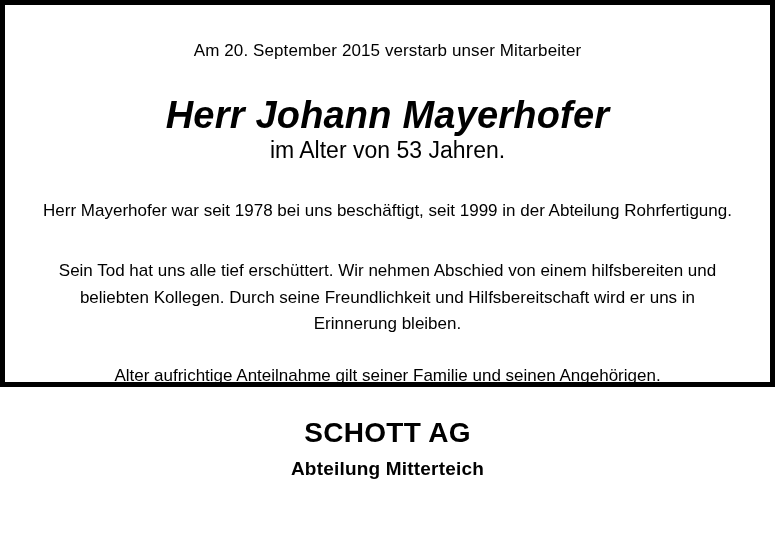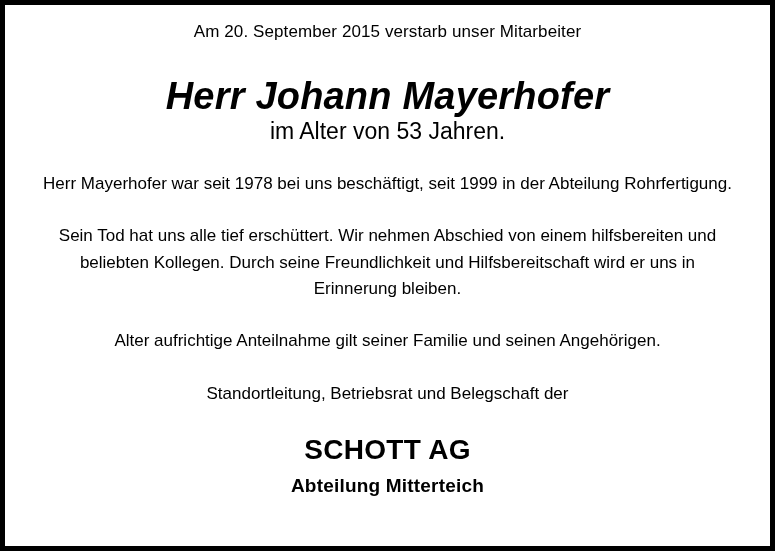--- a/index.html
+++ b/index.html
@@ -10,24 +10,24 @@
   body {
     width: 775px;
     height: 551px;
     font-family: "Liberation Sans", sans-serif;
     color: #000000;
     overflow: hidden;
   }
   .obituary {
     box-sizing: border-box;
     width: 775px;
-    height: 551px;
+    height: 387px;
     border: 5px solid #000000;
     background: #ffffff;
-    padding: 8px 30px 20px 30px;
+    padding: 27px 30px 20px 30px;
     display: flex;
     flex-direction: column;
     align-items: center;
     text-align: center;
   }
   .line-intro {
     font-size: 17px;
     line-height: 1.35;
     margin-top: 8px;
     letter-spacing: 0.1px;
@@ -39,21 +39,21 @@
     letter-spacing: 0.2px;
     white-space: nowrap;
     font-style: italic;
   }
   .age {
     font-size: 23px;
   }
   .para {
     font-size: 17px;
     line-height: 1.55;
-    margin-top: 26px;
+    margin-top: 34px;
     max-width: 700px;
   }
   .para-2 {
     max-width: 660px;
   }
   .para-3 {
     margin-top: 26px;
     max-width: 720px;
   }
   .para-4 {
@@ -75,16 +75,15 @@
 </head>
 <body>
 
 <div class="obituary">
   <div class="line-intro">Am 20. September 2015 verstarb unser Mitarbeiter</div>
   <div class="name">Herr Johann Mayerhofer</div>
   <div class="age">im Alter von 53 Jahren.</div>
   <div class="para">Herr Mayerhofer war seit 1978 bei uns beschäftigt, seit 1999 in der Abteilung Rohrfertigung.</div>
   <div class="para para-2">Sein Tod hat uns alle tief erschüttert. Wir nehmen Abschied von einem hilfsbereiten und beliebten Kollegen. Durch seine Freundlichkeit und Hilfsbereitschaft wird er uns in Erinnerung bleiben.</div>
   <div class="para para-3">Alter aufrichtige Anteilnahme gilt seiner Familie und seinen Angehörigen.</div>
-  <div class="para para-4">Standortleitung, Betriebsrat und Belegschaft der</div>
   <div class="company">SCHOTT AG</div>
   <div class="location">Abteilung Mitterteich</div>
 </div>
 
 </body></html>

